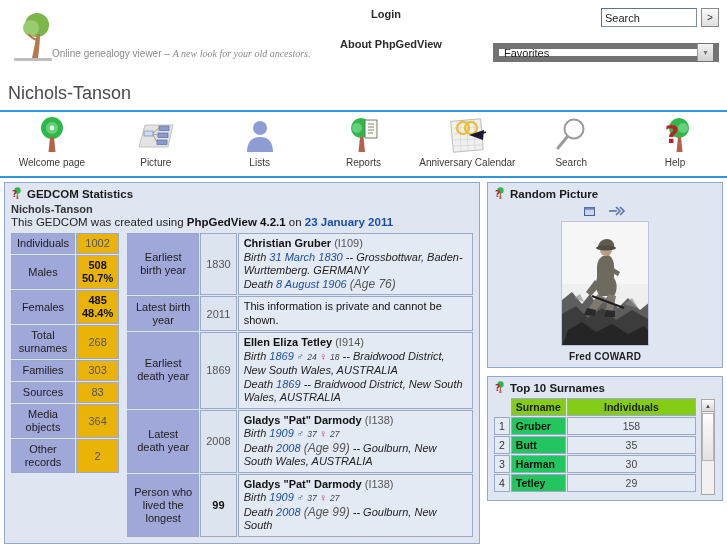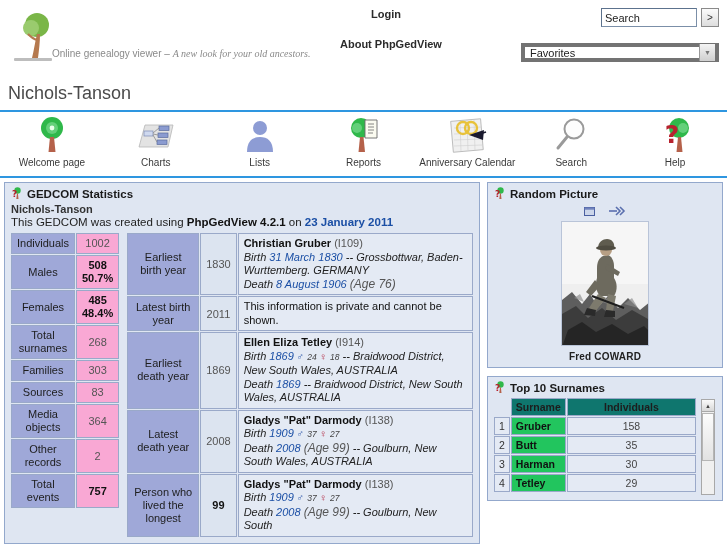--- a/index.html
+++ b/index.html
@@ -65,22 +65,22 @@
   .search-go {
     width: 18px; height: 19px; margin-left: 4px;
     border: 1px solid #8a8a8a;
     background: linear-gradient(#fbfbfb,#dedede);
     font-size: 10px; line-height: 15px; text-align: center;
     color: #333; cursor: pointer; padding: 0;
     font-family: "Liberation Sans", sans-serif;
   }
   .favorites-select {
     position: absolute; right: 8px; top: 43px;
-    width: 198px; height: 19px;
-    border: 4px solid #737373;
+    width: 226px; height: 19px;
+    border: 6px solid #737373;
     background: #ffffff;
     font-size: 11px; color: #222;
     display: flex; align-items: center; cursor: pointer;
   }
   .favorites-select .fav-label { padding-left: 5px; flex: 1; }
   .favorites-select .fav-arrow {
     width: 16px; height: 17px; margin-right: 0px;
     background: linear-gradient(#f4f4f4,#cfcfcf);
     border: 1px solid #999; border-right: none; border-top: none; border-bottom: none;
     display: flex; align-items: center; justify-content: center;
@@ -148,21 +148,21 @@
   
   .stats-wrap { display: flex; align-items: flex-start; gap: 6px; }
 
   table.stat { border-collapse: separate; border-spacing: 1px; }
   table.stat td { border: 1px solid #9aa9c9; padding: 3px 5px; font-size: 11px; vertical-align: middle; }
   td.lbl {
     background: #9fa8d8; color: #1d1d1d; text-align: center;
     font-size: 11px; line-height: 13px;
   }
   td.val {
-    background: #f9a8d4; color: #555; text-align: center;
+    background: #eab308; color: #555; text-align: center;
     font-size: 11px; line-height: 13px; white-space: nowrap;
   }
   td.val.bold { color: #111; font-weight: bold; }
   td.val .pct { display: block; font-weight: bold; color: #111; }
 
   .tbl-small { width: 104px; }
   .tbl-small td.lbl { width: 62px; height: 20px; }
   .tbl-small td.val { width: 40px; }
 
   .tbl-events { width: 360px; }
@@ -200,21 +200,21 @@
     text-align: center; font-size: 10px; color: #333;
     margin-top: 14px; margin-bottom: 12px; cursor: pointer;
   }
 
   
   .surname-scroll { display: flex; align-items: flex-start; }
   table.surnames { border-collapse: separate; border-spacing: 1px; width: 204px; }
   table.surnames th, table.surnames td {
     border: 1px solid #9aa9c9; font-size: 10.5px; padding: 2px 4px;
   }
-  table.surnames th { background: #0f766e; color: #1d1d1d; font-weight: bold; }
+  table.surnames th { background: #84cc16; color: #1d1d1d; font-weight: bold; }
   table.surnames th.sn-head { text-align: left; width: 52px; }
   table.surnames th.ind-head { text-align: center; }
   table.surnames td.idx { background: #e4eaf4; color: #333; text-align: center; width: 14px; }
   table.surnames td.sn { background: #22c55e; color: #111; font-weight: bold; text-align: left; }
   table.surnames td.cnt { background: #e4eaf4; color: #444; text-align: center; }
   table.surnames th.blank { background: transparent; border: none; width: 14px; }
 
   .scrollbar {
     width: 14px; height: 96px; margin-left: 4px; margin-top: 2px;
     background: #f0f0f0; border: 1px solid #a8a8a8;
@@ -282,21 +282,21 @@
 
     <div class="nav-item">
       <svg class="nav-icon" viewBox="0 0 42 38">
         <path d="M4 31 L10 9 L38 9 L33 31 Z" fill="#e3e3e3" stroke="#b6b6b6" stroke-width="0.8"></path>
         <rect x="9" y="15" width="9" height="5" fill="#cfd9ef" stroke="#7b8bb5" stroke-width="0.7"></rect>
         <rect x="24" y="10" width="10" height="4.5" fill="#8b9bd0" stroke="#5a6c9d" stroke-width="0.7"></rect>
         <rect x="23" y="17" width="10" height="4.5" fill="#8b9bd0" stroke="#5a6c9d" stroke-width="0.7"></rect>
         <rect x="22" y="24" width="10" height="4.5" fill="#8b9bd0" stroke="#5a6c9d" stroke-width="0.7"></rect>
         <path d="M18 17 L24 12 M18 18 L23 19 M18 19 L22 26" stroke="#8a8a8a" stroke-width="0.8" fill="none"></path>
       </svg>
-      <div class="nav-label">Charts</div>
+      <div class="nav-label">Picture</div>
     </div>
 
     <div class="nav-item">
       <svg class="nav-icon" viewBox="0 0 42 38">
         <circle cx="21" cy="12" r="7" fill="#8d9cd4"></circle>
         <path d="M8 36 C8 25 13.5 21 21 21 C28.5 21 34 25 34 36 Z" fill="#8d9cd4"></path>
       </svg>
       <div class="nav-label">Lists</div>
     </div>
 
@@ -393,24 +393,20 @@
                   <td class="lbl">Sources</td>
                   <td class="val">83</td>
                 </tr>
                 <tr>
                   <td class="lbl">Media objects</td>
                   <td class="val">364</td>
                 </tr>
                 <tr>
                   <td class="lbl">Other records</td>
                   <td class="val">2</td>
-                </tr>
-                <tr>
-                  <td class="lbl">Total events</td>
-                  <td class="val bold">757</td>
                 </tr>
               </tbody>
           </table>
           <table class="stat tbl-events">
             <tbody id="events-body">
                 <tr>
                   <td class="lbl">Earliest birth year</td>
                   <td class="yr">1830</td>
                   <td class="desc">
                     <div><span class="nm">Christian Gruber</span> <span class="xref">(I109)</span></div>

